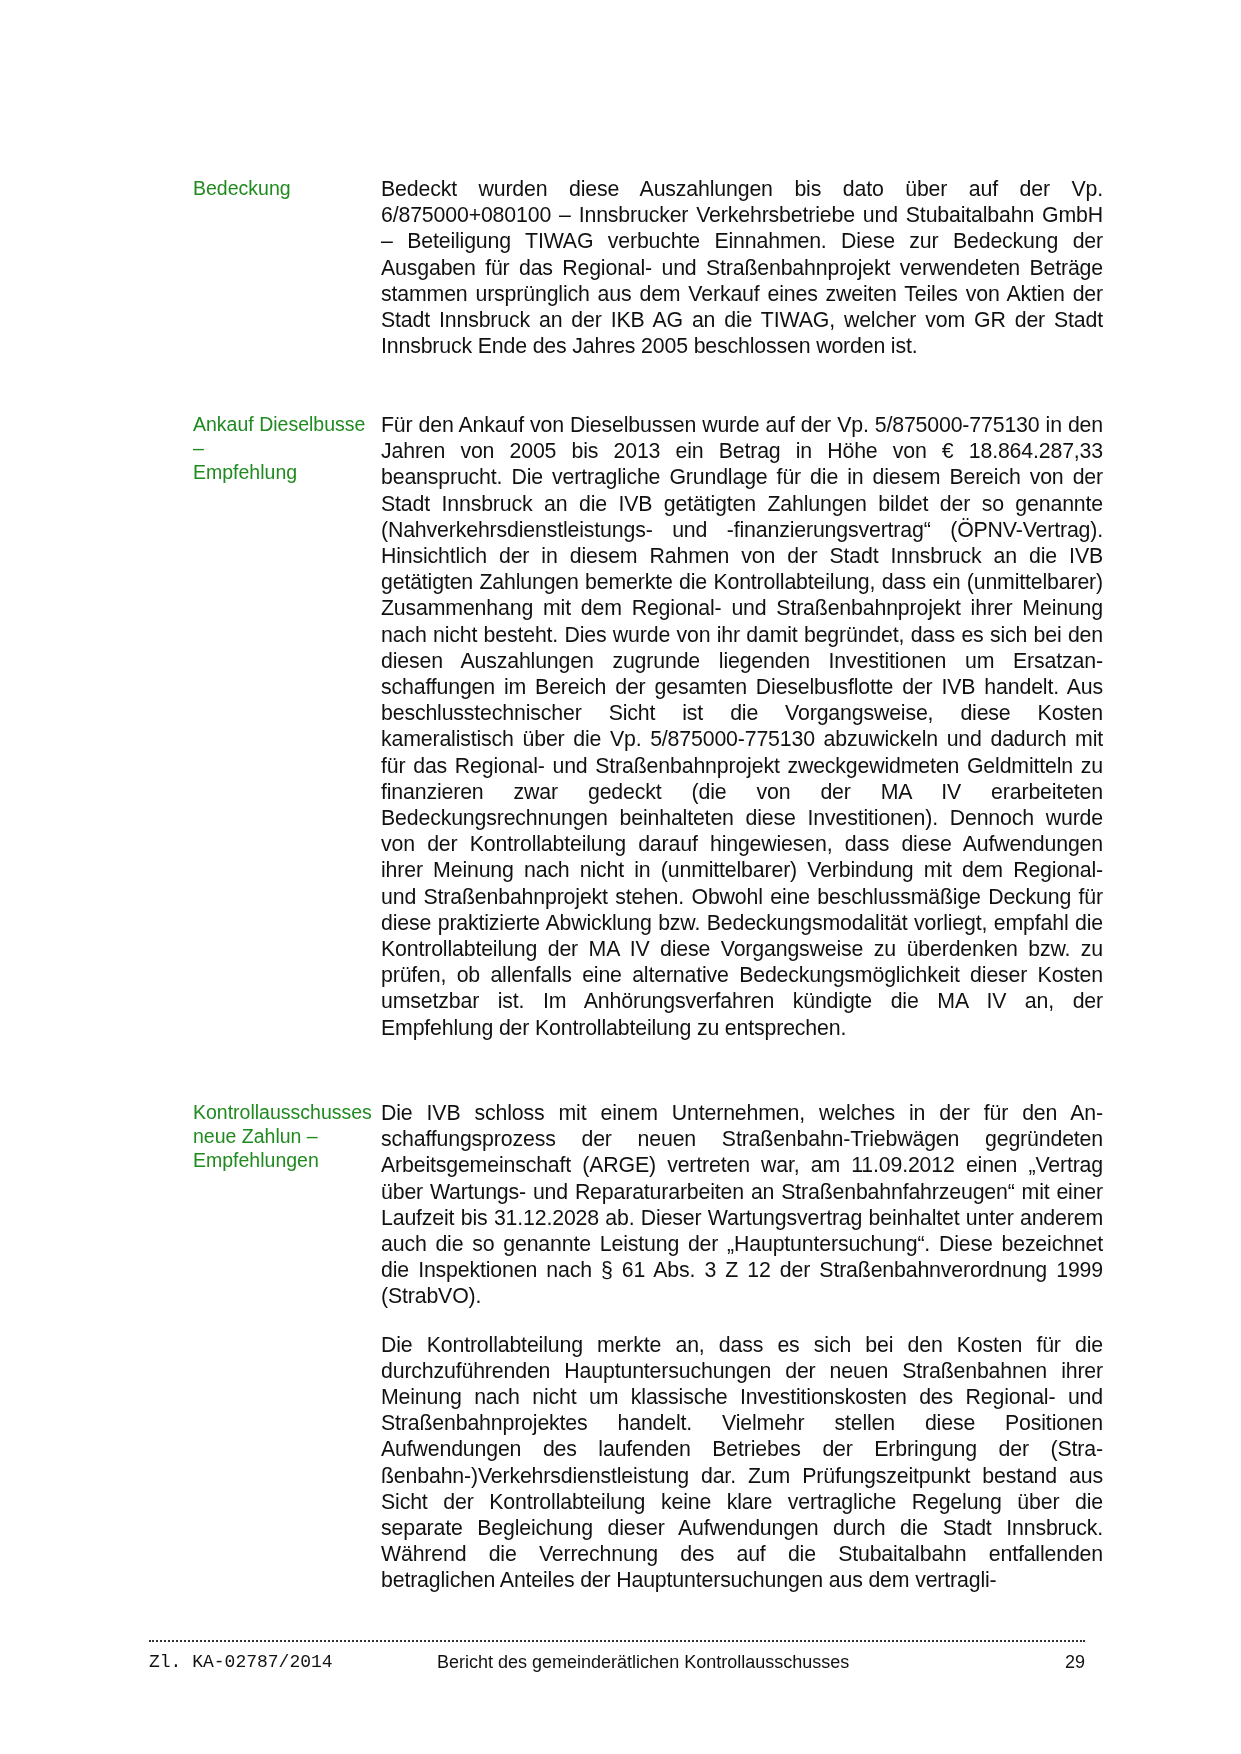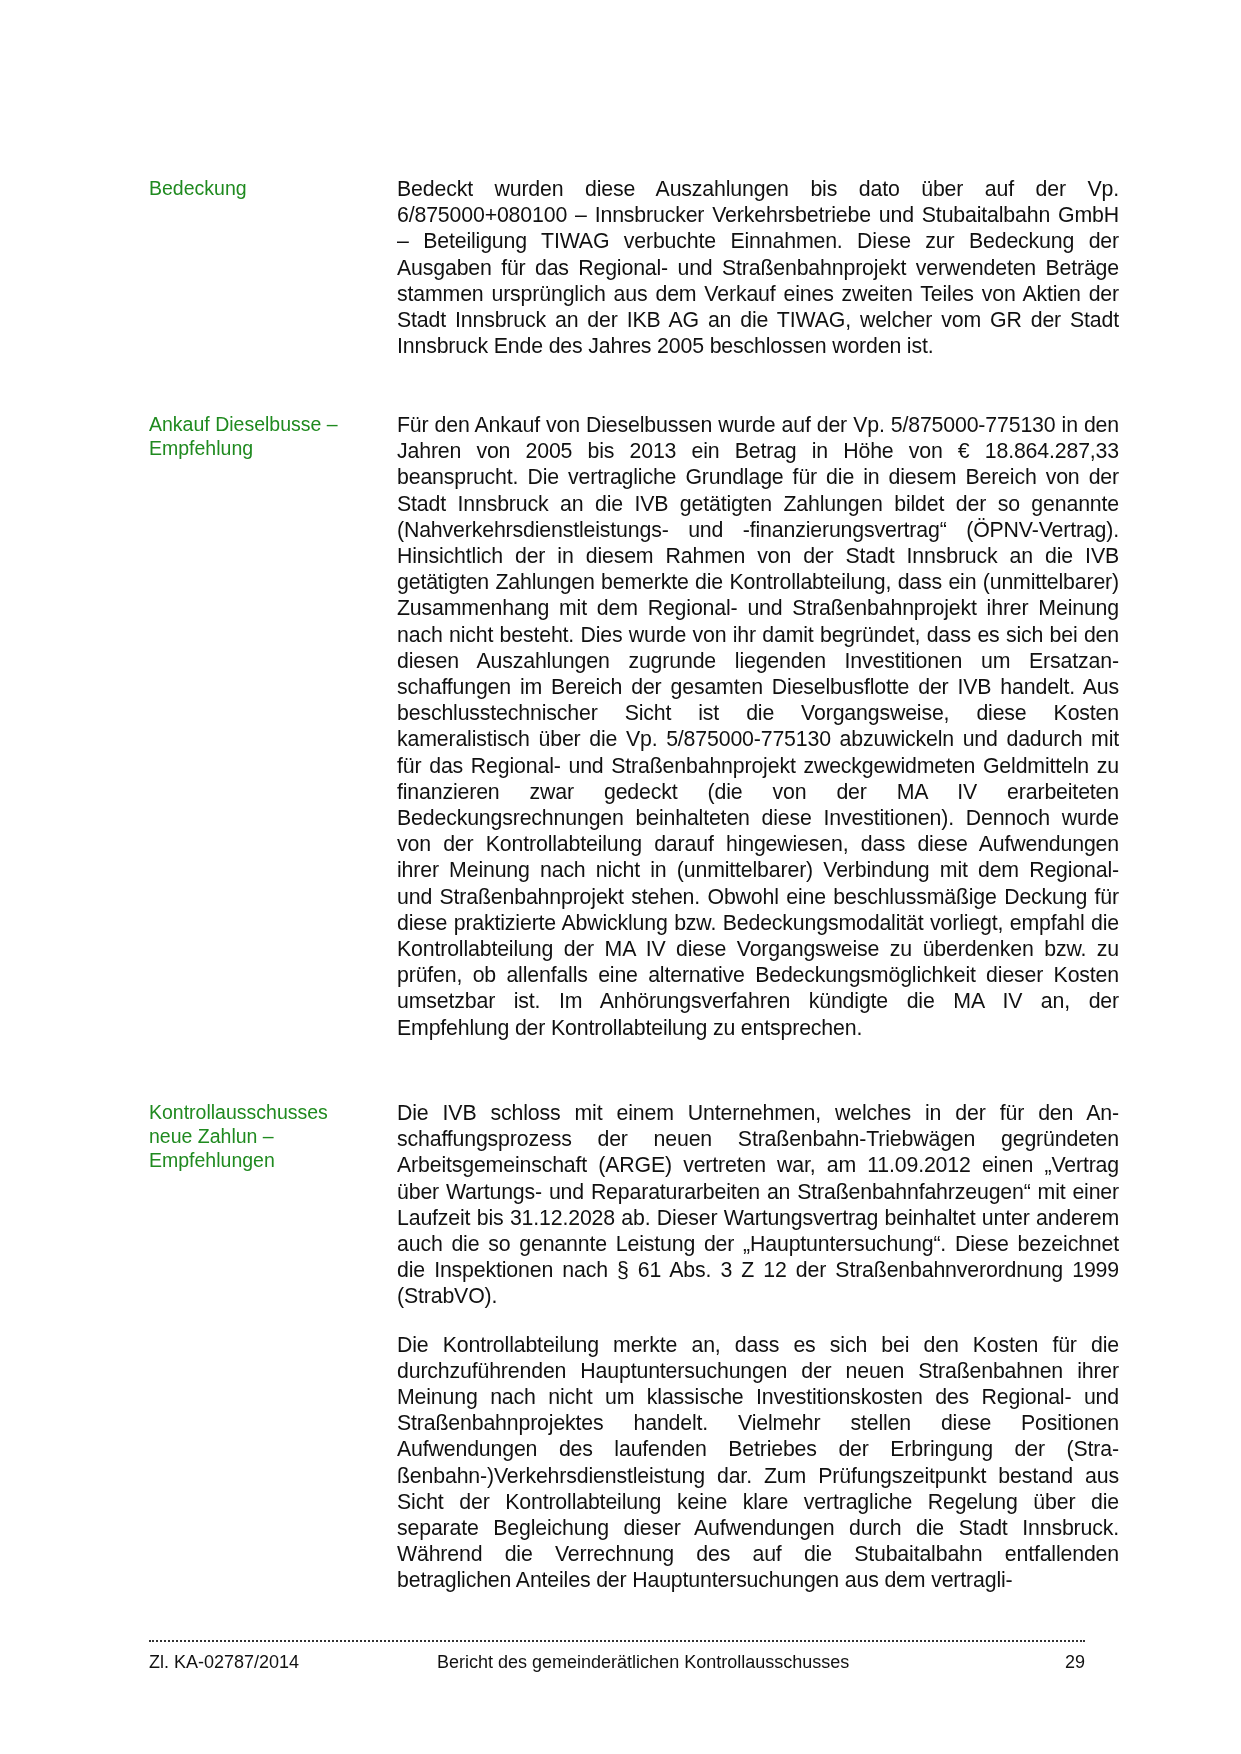--- a/index.html
+++ b/index.html
@@ -1,31 +1,31 @@
 <!DOCTYPE html>
 <html><head>
 <meta charset="utf-8">
 <style>
   html, body { margin: 0; padding: 0; background: #ffffff; }
   body { width: 1241px; height: 1754px; position: relative; overflow: hidden;
          font-family: "Liberation Sans", sans-serif; color: #111111; }
   .section { position: absolute; left: 149px; width: 962px; }
   .label { position: absolute; left: 0; top: 0; width: 220px;
            color: #1f8a1f; font-size: 19.5px; line-height: 24px; }
-  .label span { display: block; }
-  .body { position: absolute; left: 248px; top: 0; width: 722px;
+  .label span { display: block; margin-left: 44px; }
+  .body { position: absolute; left: 232px; top: 0; width: 722px;
           font-size: 21.3px; line-height: 26.2px; text-align: justify;
           hyphens: manual; letter-spacing: -0.15px; }
   .body p { margin: 0; }
   .body p + p { margin-top: 22px; }
   .footer-rule { position: absolute; left: 149px; top: 1640px; width: 936px;
                  border-top: 2px dotted #333; }
   .footer { position: absolute; left: 149px; top: 1652px; width: 936px;
             font-size: 18px; color: #111; }
-  .footer .left { position: absolute; left: 0; }
+  .footer .left { position: absolute; left: 0; font-family: Liberation Mono, monospace; }
   .footer .center { position: absolute; left: 288px; }
   .footer .right { position: absolute; right: 0; }
 </style>
 </head>
 <body>
 
 <div class="section" style="top:176px;">
   <div class="label">
     <span>Bedeckung</span>
   </div>

